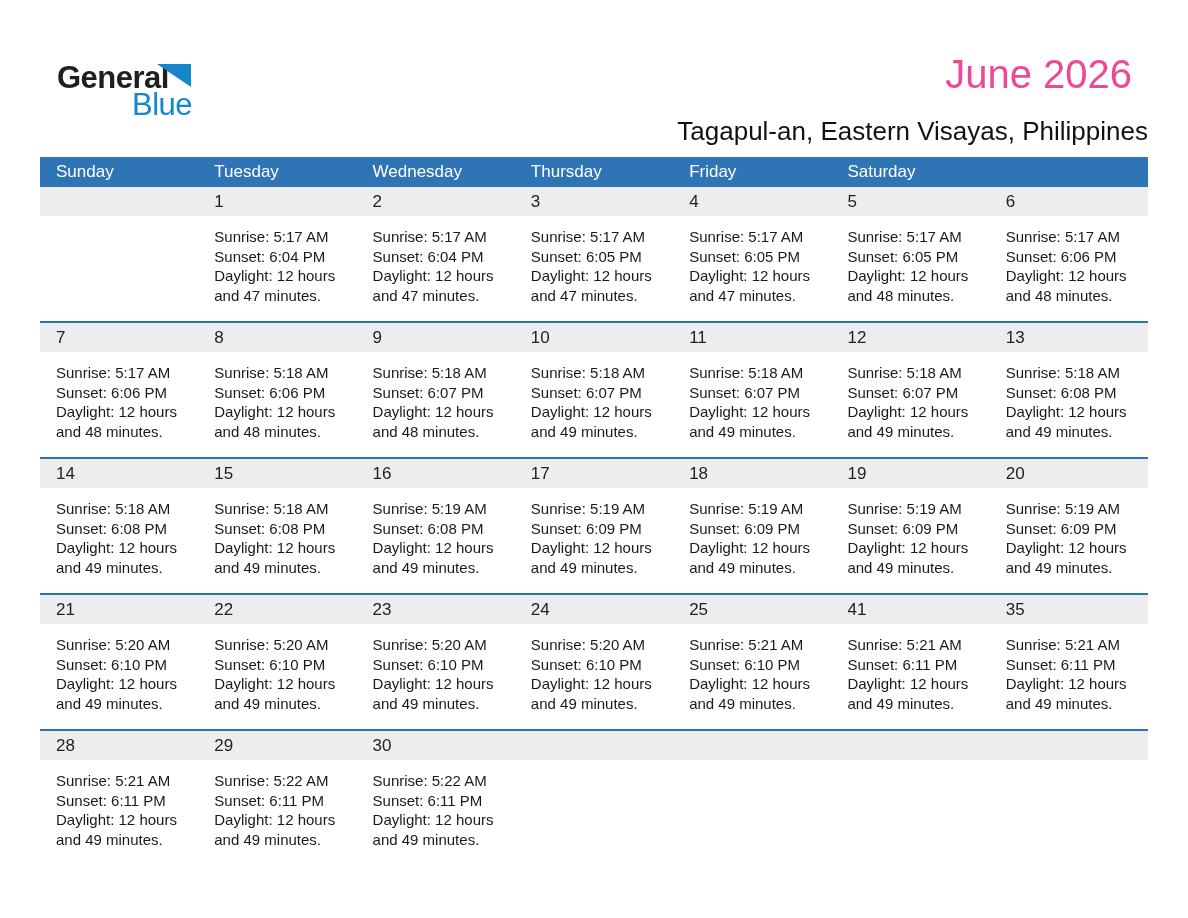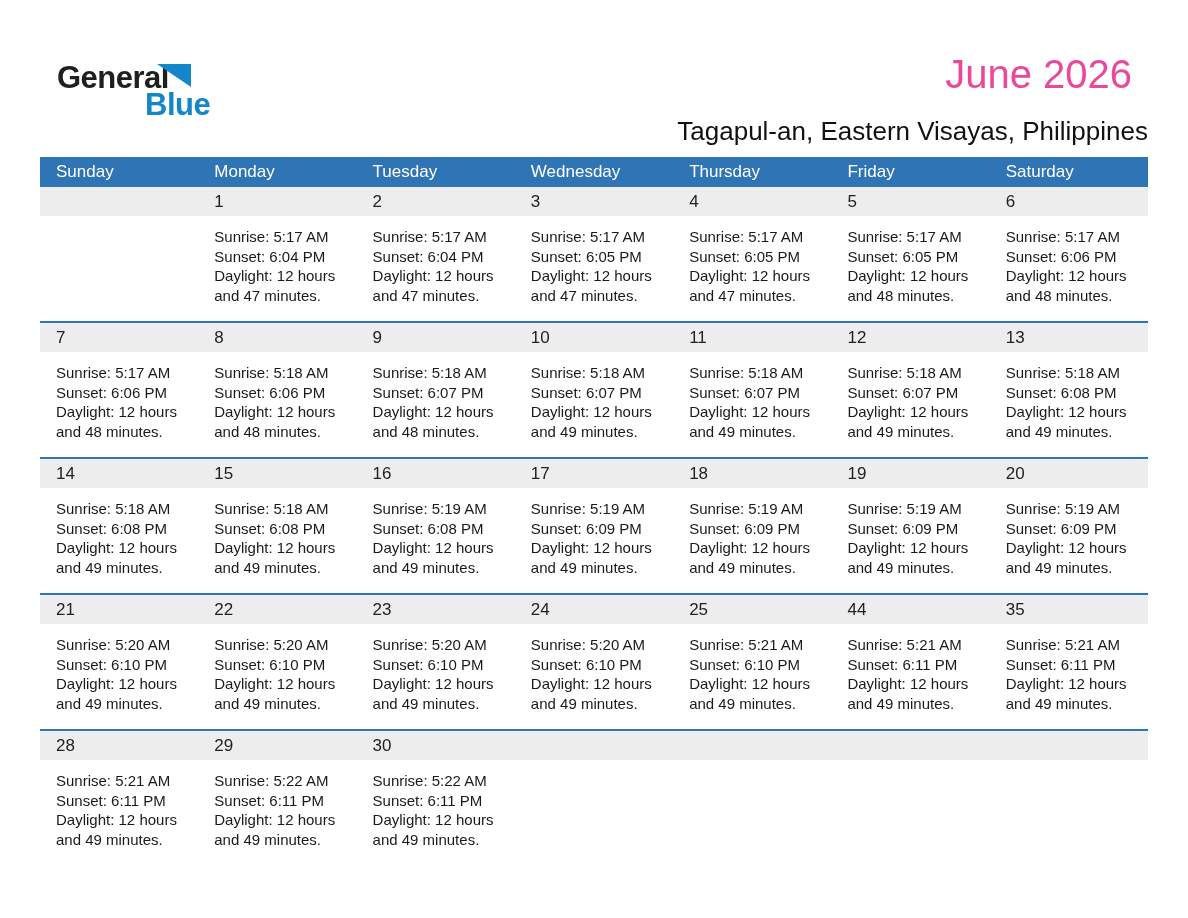--- a/index.html
+++ b/index.html
@@ -22,22 +22,22 @@
   
   .top-header{position:relative;height:157px;}
   .logo{position:absolute;left:57px;top:60px;width:150px;height:60px;}
   .logo-general{
     position:absolute;left:0;top:0;
     font-size:31px;font-weight:700;color:#1F1F1F;letter-spacing:-0.5px;
   }
   .logo-tri{position:absolute;left:100px;top:4px;width:34px;height:23px;}
   .logo-tri polygon{fill:var(--brand-blue);}
   .logo-blue{
-    position:absolute;left:88px;top:27px;
-    font-size:31px;font-weight:700;color:var(--brand-blue);letter-spacing:-0.5px;
+    position:absolute;left:75px;top:27px;
+    font-size:31px;font-weight:400;color:var(--brand-blue);letter-spacing:-0.5px;
   }
   .titles{position:absolute;right:40px;top:52px;text-align:right;}
   .month-title{font-size:40px;font-weight:400;color:#ec4899;padding-right:16px;}
   .location{font-size:26px;font-weight:400;color:#111;margin-top:19px;}
   
   .weekday-bar{
     margin:0 40px;height:30px;
     background:var(--header-blue);
     display:grid;grid-template-columns:repeat(7,1fr);
   }
@@ -81,21 +81,20 @@
       <span class="logo-blue">Blue</span>
     </div>
     <div class="titles">
       <div class="month-title">June 2026</div>
       <div class="location">Tagapul-an, Eastern Visayas, Philippines</div>
     </div>
   </div>
 
   <div class="weekday-bar" id="weekday-bar">
       <div class="weekday-cell">Sunday</div>
-      <div class="weekday-cell">Monday</div>
       <div class="weekday-cell">Tuesday</div>
       <div class="weekday-cell">Wednesday</div>
       <div class="weekday-cell">Thursday</div>
       <div class="weekday-cell">Friday</div>
       <div class="weekday-cell">Saturday</div>
     </div>
 
   <div class="weeks" id="weeks">
       <div class="week">
         <div class="week-band"></div>
@@ -328,21 +327,21 @@
         <div class="day-cell">
           <div class="day-number">25</div>
           <div class="day-details">
             <div>Sunrise: 5:21 AM</div>
             <div>Sunset: 6:10 PM</div>
             <div>Daylight: 12 hours</div>
             <div>and 49 minutes.</div>
           </div>
         </div>
         <div class="day-cell">
-          <div class="day-number">44</div>
+          <div class="day-number">41</div>
           <div class="day-details">
             <div>Sunrise: 5:21 AM</div>
             <div>Sunset: 6:11 PM</div>
             <div>Daylight: 12 hours</div>
             <div>and 49 minutes.</div>
           </div>
         </div>
         <div class="day-cell">
           <div class="day-number">35</div>
           <div class="day-details">

